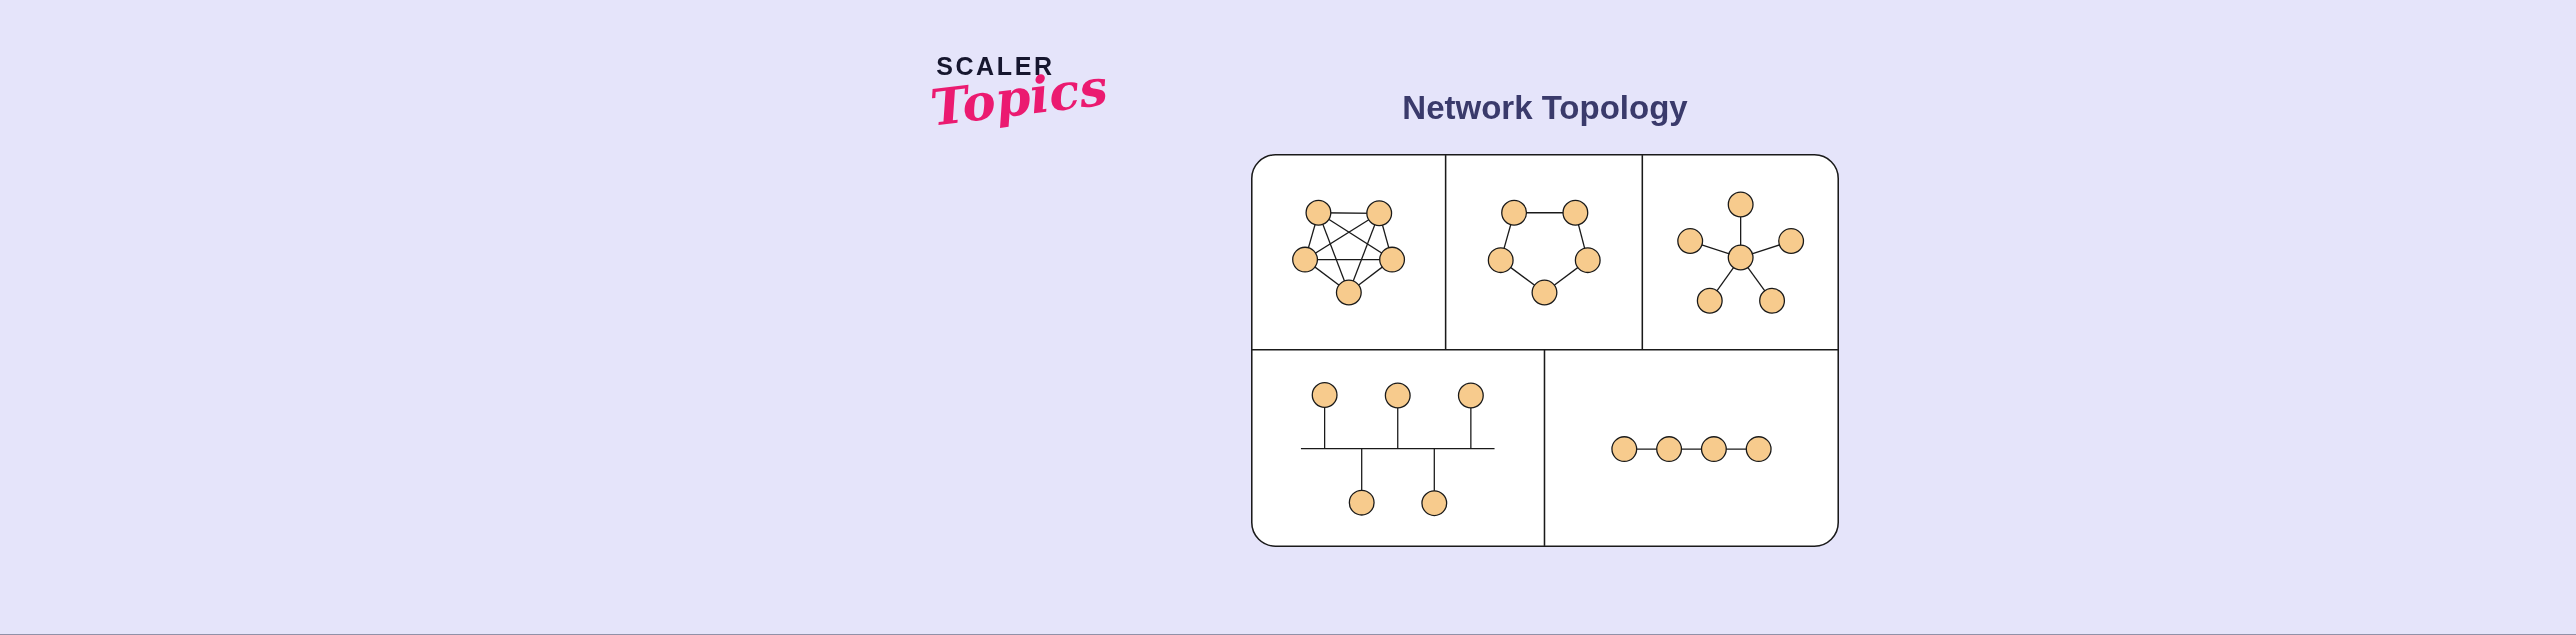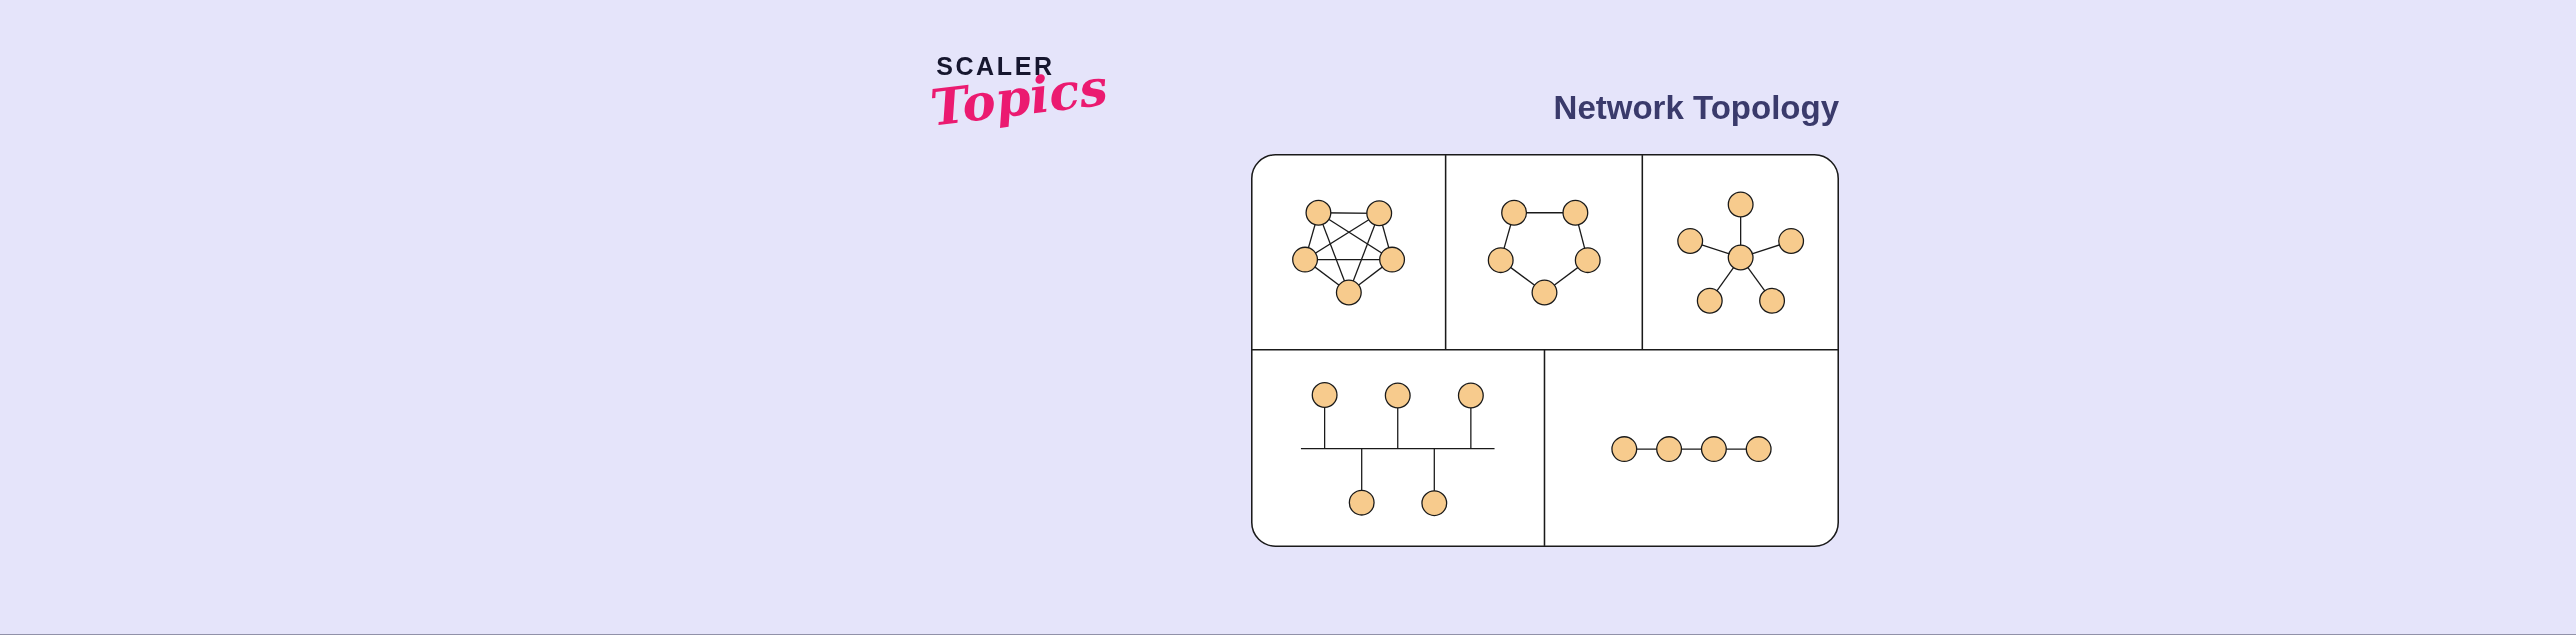--- a/index.html
+++ b/index.html
@@ -40,21 +40,21 @@
     color:var(--pink);
     transform:rotate(-7deg);
     transform-origin:left top;
     margin-top:3.1px;
   }
   .page-title{
     position:absolute;
     left:1251px;
     top:91px;
     width:588px;
-    text-align:right;
+    text-align:center;
     font-family:"Liberation Sans",sans-serif;
     font-weight:700;
     font-size:33px;
     line-height:1;
     color:var(--title);
   }
   .board{
     position:absolute;
     left:1251px;
     top:154px;

